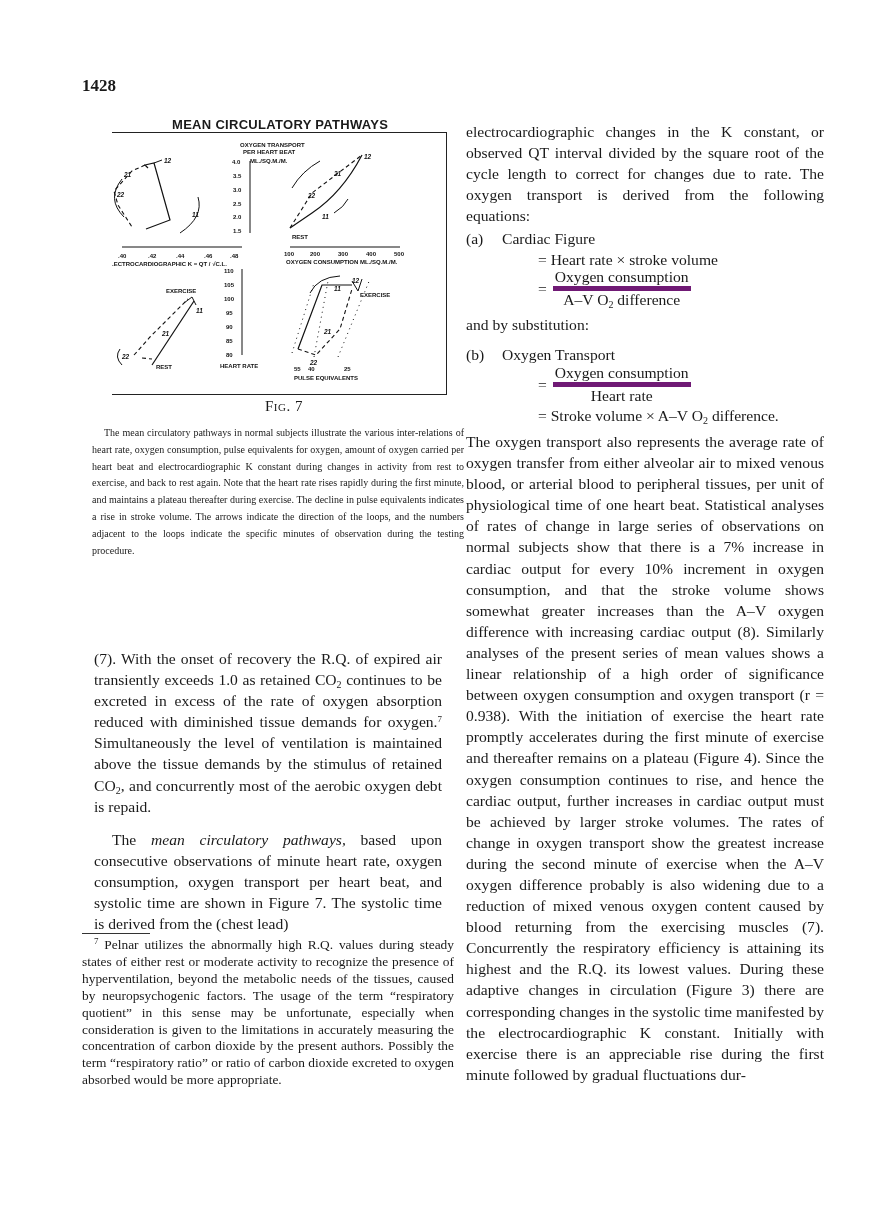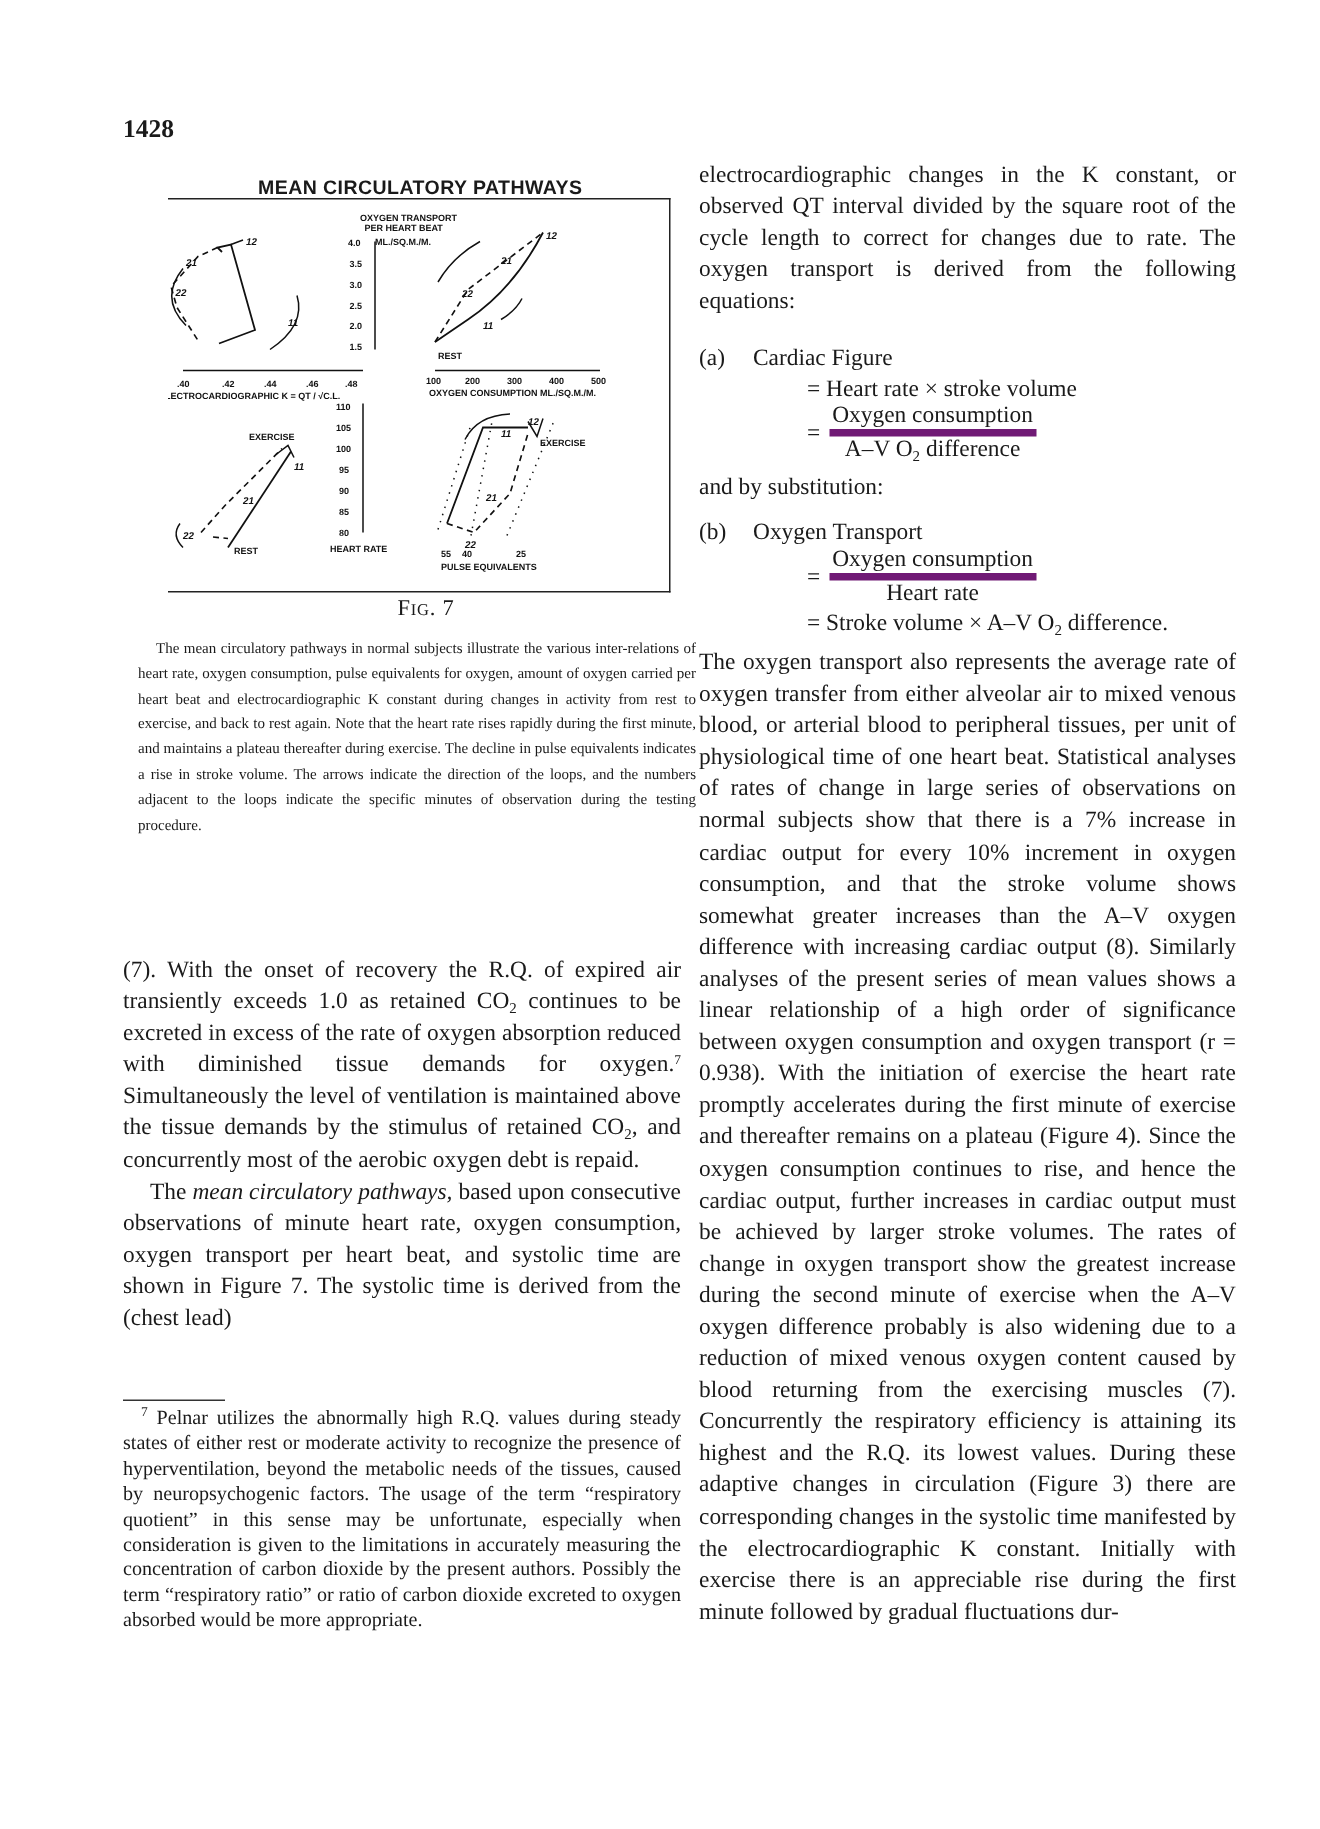--- a/index.html
+++ b/index.html
@@ -16,21 +16,21 @@
   .fig-title { position: absolute; left: 172px; top: 117px; font-family: Liberation Sans, sans-serif; font-weight: bold; font-size: 13px; letter-spacing: 0.3px; }
   .figure-box { position: absolute; left: 112px; top: 132px; width: 334px; height: 261px;
                 border-top: 1.5px solid #222; border-bottom: 1.5px solid #222; border-right: 1.5px solid #222; }
   .figure-box svg { position: absolute; left: 0; top: 0; }
   .fig-lbl { font-family: "Liberation Sans", "DejaVu Sans", sans-serif; font-weight: bold; font-size: 6px; fill: #111; }
   .fig-num { font-family: "Liberation Sans", "DejaVu Sans", sans-serif; font-weight: bold; font-style: italic; font-size: 6.5px; fill: #111; }
 
   .fig-caption-label { position: absolute; left: 98px; top: 398px; width: 372px; text-align: center; font-size: 15px; font-variant: small-caps; letter-spacing: 0.5px; font-family: Liberation Serif, serif; }
   .fig-caption { position: absolute; left: 92px; top: 425px; width: 372px; font-size: 10px; line-height: 16.8px; text-align: justify; text-indent: 12px; }
 
-  .p { margin: 0; text-indent: 0; }
+  .p { margin: 12px; text-indent: 0; }
   .indent { text-indent: 18px; }
   .footnote-rule { position: absolute; left: 82px; top: 933px; width: 68px; border-top: 1px solid #333; }
   .footnote { position: absolute; left: 82px; top: 937px; width: 372px; font-size: 13.4px; line-height: 16.9px; text-align: justify; text-indent: 12px; }
   sup { font-size: 9px; vertical-align: 5px; line-height: 0; }
   sub { font-size: 10px; vertical-align: -3px; line-height: 0; }
 
   .eq-block { position: absolute; left: 466px; width: 358px; font-size: 15.6px; line-height: 21px; }
   .eq-lbl { position: absolute; left: 0; }
   .eq-head { position: absolute; left: 36px; }
   .eq-line { position: absolute; left: 72px; white-space: nowrap; }
@@ -139,21 +139,21 @@
 <div class="fig-caption">The mean circulatory pathways in normal subjects illustrate the various inter-relations of heart rate, oxygen consumption, pulse equivalents for oxygen, amount of oxygen carried per heart beat and electrocardiographic K constant during changes in activity from rest to exercise, and back to rest again. Note that the heart rate rises rapidly during the first minute, and maintains a plateau thereafter during exercise. The decline in pulse equivalents indicates a rise in stroke volume. The arrows indicate the direction of the loops, and the numbers adjacent to the loops indicate the specific minutes of observation during the testing procedure.</div>
 
 <div class="col col-left" style="top: 636px;">
   <p class="p"><span>(7). With the onset of recovery the R.Q. of expired air transiently exceeds 1.0 as retained CO</span><sub>2</sub><span> continues to be excreted in excess of the rate of oxygen absorption reduced with diminished tissue demands for oxygen.</span><sup>7</sup><span> Simultaneously the level of ventilation is maintained above the tissue demands by the stimulus of retained CO</span><sub>2</sub><span>, and concurrently most of the aerobic oxygen debt is repaid.</span></p>
   <p class="p indent"><span>The </span><i>mean circulatory pathways,</i><span> based upon consecutive observations of minute heart rate, oxygen consumption, oxygen transport per heart beat, and systolic time are shown in Figure 7. The systolic time is derived from the (chest lead)</span></p>
 </div>
 
 <div class="footnote-rule"></div>
 <div class="footnote"><sup>7</sup><span> Pelnar utilizes the abnormally high R.Q. values during steady states of either rest or moderate activity to recognize the presence of hyperventilation, beyond the metabolic needs of the tissues, caused by neuropsychogenic factors. The usage of the term “respiratory quotient” in this sense may be unfortunate, especially when consideration is given to the limitations in accurately measuring the concentration of carbon dioxide by the present authors. Possibly the term “respiratory ratio” or ratio of carbon dioxide excreted to oxygen absorbed would be more appropriate.</span></div>
 
-<div class="col col-right" style="top: 106px;">electrocardiographic changes in the K constant, or observed QT interval divided by the square root of the cycle length to correct for changes due to rate. The oxygen transport is derived from the following equations:</div>
+<div class="col col-right" style="top: 121px;">electrocardiographic changes in the K constant, or observed QT interval divided by the square root of the cycle length to correct for changes due to rate. The oxygen transport is derived from the following equations:</div>
 
 <div class="eq-block" style="top: 228px; height: 80px;">
   <span class="eq-lbl" style="top:0">(a)</span>
   <span class="eq-head" style="top:0">Cardiac Figure</span>
   <span class="eq-line" style="top:21px">= Heart rate × stroke volume</span>
   <span class="eq-line" style="top:40px"><span class="eqsign">=</span><span class="frac"><span class="num">Oxygen consumption</span><span class="den"><span>A–V O</span><sub>2</sub><span> difference</span></span></span></span>
 </div>
 
 <div class="eq-block" style="top: 314px;">and by substitution:</div>
 

